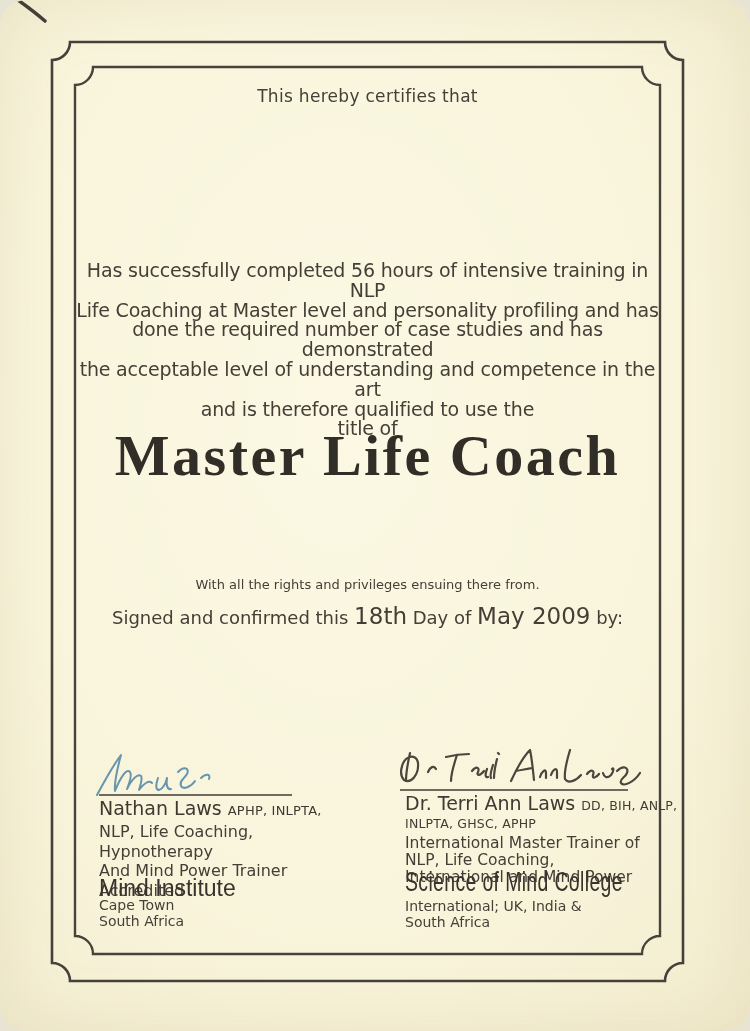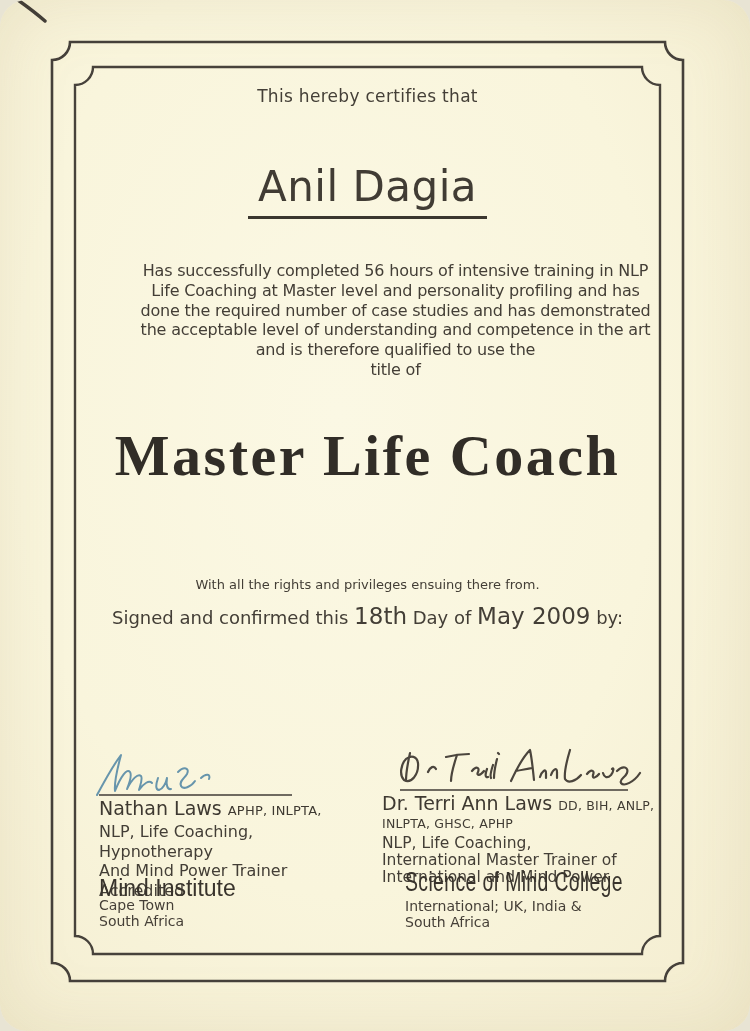--- a/index.html
+++ b/index.html
@@ -15,21 +15,21 @@
     color:#3c3830;
     border-radius:27px;
   }
   .abs{position:absolute;}
   .centered{left:75px;width:585px;text-align:center;}
   svg{display:block;}
 
   .certify{top:86px;font-size:17px;letter-spacing:0.3px;color:#443f37;}
   .recipient{top:162px;font-size:42px;letter-spacing:0.5px;color:#413c34;}
   .recipient .name-underline{display:inline-block;padding:0 10px 5px 10px;border-bottom:3px solid #3b372f;}
-  .body-par{top:261px;font-size:16px;line-height:19.8px;letter-spacing:-0.2px;color:#433e36;padding-left:28px;}
+  .body-par{top:261px;font-size:19px;line-height:19.8px;letter-spacing:-0.2px;color:#433e36;}
   .cert-title{top:422px;font-family:"Liberation Serif", serif;font-weight:bold;font-size:58px;letter-spacing:2.5px;color:#312d27;}
   .rights{top:577px;font-size:13px;color:#433e36;}
   .signed{top:601px;font-size:18px;line-height:30px;color:#433e36;}
   .signed .big{font-size:23px;}
 
   .sig-line{height:2px;background:#6f6a60;}
   .sig-col{line-height:normal;}
   .name-line{font-size:19px;color:#3e3931;white-space:nowrap;}
   .creds{font-size:13px;letter-spacing:0.2px;}
   .creds2{font-size:12.5px;letter-spacing:0.2px;color:#413c34;}
@@ -46,23 +46,20 @@
 <div class="page">
 
   <svg class="abs" style="left:0;top:0" width="750" height="1031" viewBox="0 0 750 1031">
     <path d="M 70 42 H 665 A 18 18 0 0 0 683 60 V 963 A 18 18 0 0 0 665 981 H 70 A 18 18 0 0 0 52 963 V 60 A 18 18 0 0 0 70 42 Z" fill="none" stroke="#45403a" stroke-width="2.6"></path>
     <path d="M 93 67 H 642 A 18 18 0 0 0 660 85 V 936 A 18 18 0 0 0 642 954 H 93 A 18 18 0 0 0 75 936 V 85 A 18 18 0 0 0 93 67 Z" fill="none" stroke="#47423b" stroke-width="2.4"></path>
     <path d="M 18 0 C 25 5 36 13 45 21" fill="none" stroke="#433e37" stroke-width="3.4" stroke-linecap="round"></path>
   </svg>
 
   <div class="abs centered certify">This hereby certifies that</div>
 
-  <div class="abs centered recipient">
-    <span class="name-underline">Anil Dagia</span>
-  </div>
 
   <div class="abs centered body-par">
     <div>Has successfully completed 56 hours of intensive training in NLP</div>
     <div>Life Coaching at Master level and personality profiling and has</div>
     <div>done the required number of case studies and has demonstrated</div>
     <div>the acceptable level of understanding and competence in the art</div>
     <div>and is therefore qualified to use the</div>
     <div>title of</div>
   </div>
 
@@ -99,26 +96,26 @@
   <svg class="abs" style="left:398px;top:746px" width="248" height="47" viewBox="0 0 248 47">
     <g fill="none" stroke="#4b453d" stroke-width="2.2" stroke-linecap="round" stroke-linejoin="round">
       <path d="M8 13 C3 18 1 29 6 34 C13 38 21 29 20 17 C19 10 13 9 8 13 M12 7 C10 16 8 27 8 35 M30 26 C32 21 36 19 38 23"></path>
       <path d="M48 11 C56 9 64 8 71 8 M59 9 C56 18 53 28 53 35 M74 25 C78 20 82 21 80 26 C78 30 82 30 86 25 M89 23 C87 28 87 32 90 31 M95 19 C93 25 92 30 93 32 M99 13 C97 21 96 28 96 32 M100 7 L101 8"></path>
       <path d="M113 35 C119 22 126 10 132 4 C134 13 135 25 136 34 M118 25 C123 24 129 23 134 22 M142 31 C144 25 148 22 148 27 L148 32 M153 29 C155 23 159 21 159 26 L159 32"></path>
       <path d="M172 4 C169 14 166 26 167 33 C170 38 178 35 183 29 M189 28 C193 23 197 24 195 29 C194 33 198 32 201 28 M205 27 C206 31 209 33 213 29 C216 25 216 21 214 23 M219 25 C225 19 231 21 229 27 C227 32 221 33 223 37 C226 41 236 36 242 27"></path>
     </g>
   </svg>
   <div class="abs sig-line" style="left:400px;top:789px;width:228px"></div>
 
-  <div class="abs sig-col" style="left:382px;top:792px;width:260px">
+  <div class="abs sig-col" style="left:405px;top:792px;width:260px">
     <div class="name-line"><span>Dr. Terri Ann Laws </span><span class="creds2">DD, BIH, ANLP,</span></div>
     <div class="creds2" style="margin-top:2px">INLPTA, GHSC, APHP</div>
     <div class="role-lines-r" style="margin-top:4px">
+      <div>International Master Trainer of</div>
       <div>NLP, Life Coaching,</div>
-      <div>International Master Trainer of</div>
       <div>International and Mind Power</div>
     </div>
   </div>
   <div class="abs org-cond" style="left:405px;top:867px">Science of Mind College</div>
   <div class="abs org-small" style="left:405px;top:899px">
     <div>International; UK, India &amp;</div>
     <div>South Africa</div>
   </div>
 
 </div>

